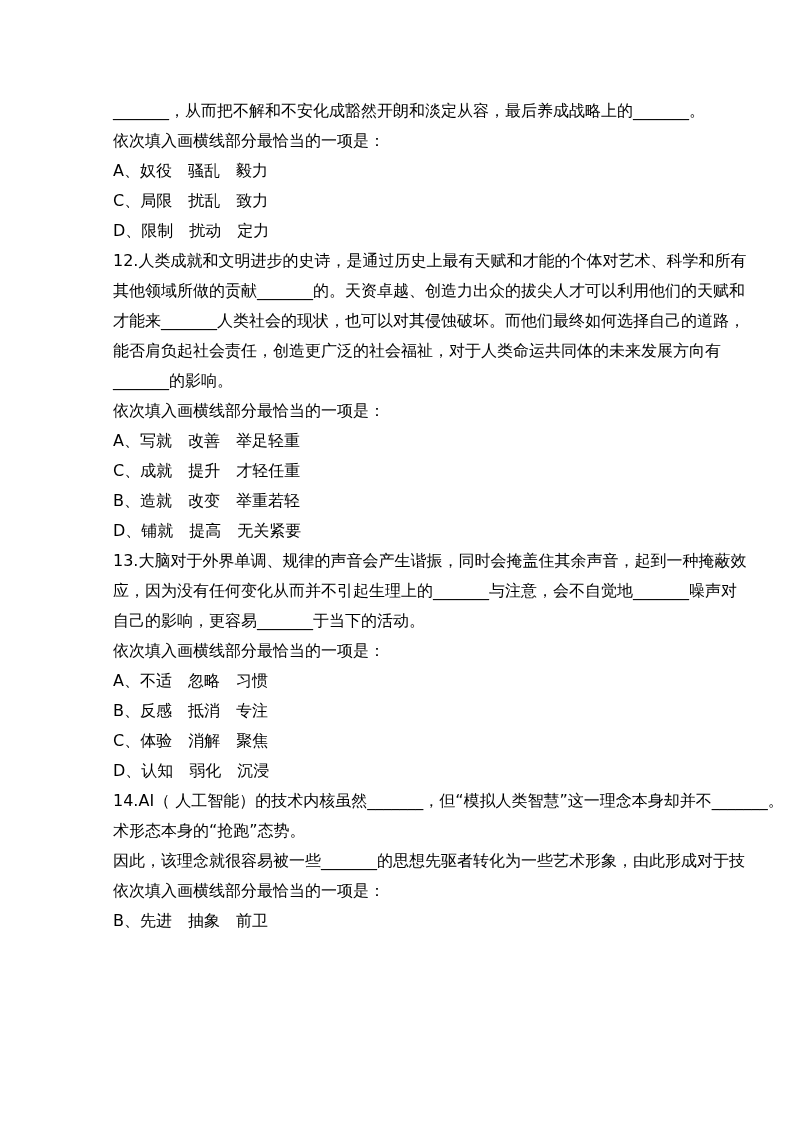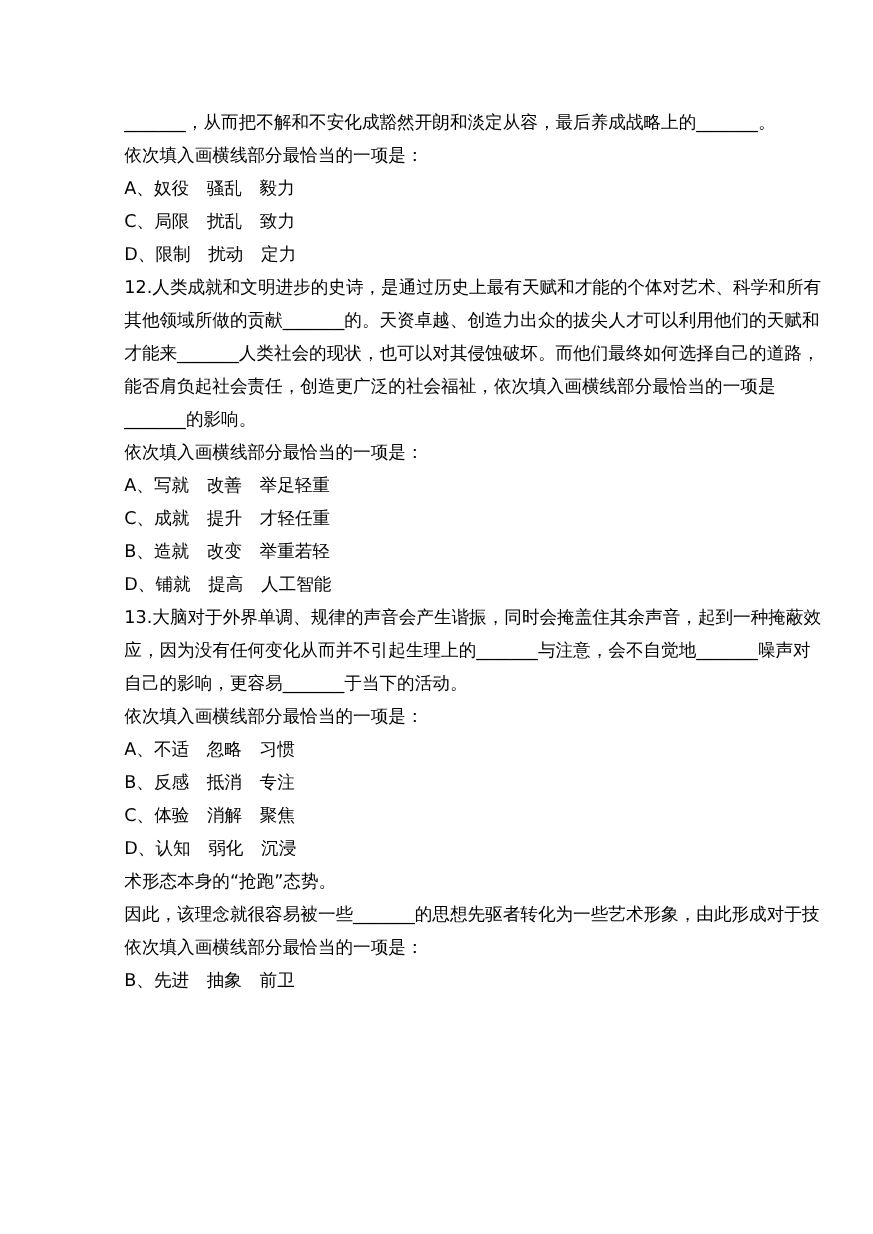--- a/index.html
+++ b/index.html
@@ -40,40 +40,41 @@
     <div class="line">依次填入画横线部分最恰当的一项是：</div>
     <div class="line">A、奴役　骚乱　毅力</div>
     <div class="line">C、局限　扰乱　致力</div>
     <div class="line">D、限制　扰动　定力</div>
   </section>
 
   <section class="question">
     <div class="line">12.人类成就和文明进步的史诗，是通过历史上最有天赋和才能的个体对艺术、科学和所有</div>
     <div class="line">其他领域所做的贡献_______的。天资卓越、创造力出众的拔尖人才可以利用他们的天赋和</div>
     <div class="line">才能来_______人类社会的现状，也可以对其侵蚀破坏。而他们最终如何选择自己的道路，</div>
-    <div class="line">能否肩负起社会责任，创造更广泛的社会福祉，依次填入画横线部分最恰当的一项是</div>
+    <div class="line">能否肩负起社会责任，创造更广泛的社会福祉，对于人类命运共同体的未来发展方向有</div>
     <div class="line">_______的影响。</div>
     <div class="line">依次填入画横线部分最恰当的一项是：</div>
     <div class="line">A、写就　改善　举足轻重</div>
     <div class="line">C、成就　提升　才轻任重</div>
     <div class="line">B、造就　改变　举重若轻</div>
-    <div class="line">D、铺就　提高　人工智能</div>
+    <div class="line">D、铺就　提高　无关紧要</div>
   </section>
 
   <section class="question">
     <div class="line">13.大脑对于外界单调、规律的声音会产生谐振，同时会掩盖住其余声音，起到一种掩蔽效</div>
     <div class="line">应，因为没有任何变化从而并不引起生理上的_______与注意，会不自觉地_______噪声对</div>
     <div class="line">自己的影响，更容易_______于当下的活动。</div>
     <div class="line">依次填入画横线部分最恰当的一项是：</div>
     <div class="line">A、不适　忽略　习惯</div>
     <div class="line">B、反感　抵消　专注</div>
     <div class="line">C、体验　消解　聚焦</div>
     <div class="line">D、认知　弱化　沉浸</div>
   </section>
 
   <section class="question">
+    <div class="line">14.AI（ 人工智能）的技术内核虽然_______，但“模拟人类智慧”这一理念本身却并不_______。</div>
     <div class="line">术形态本身的“抢跑”态势。</div>
     <div class="line">因此，该理念就很容易被一些_______的思想先驱者转化为一些艺术形象，由此形成对于技</div>
     <div class="line">依次填入画横线部分最恰当的一项是：</div>
     <div class="line">B、先进　抽象　前卫</div>
   </section>
 
 </div>
 
 </body></html>

